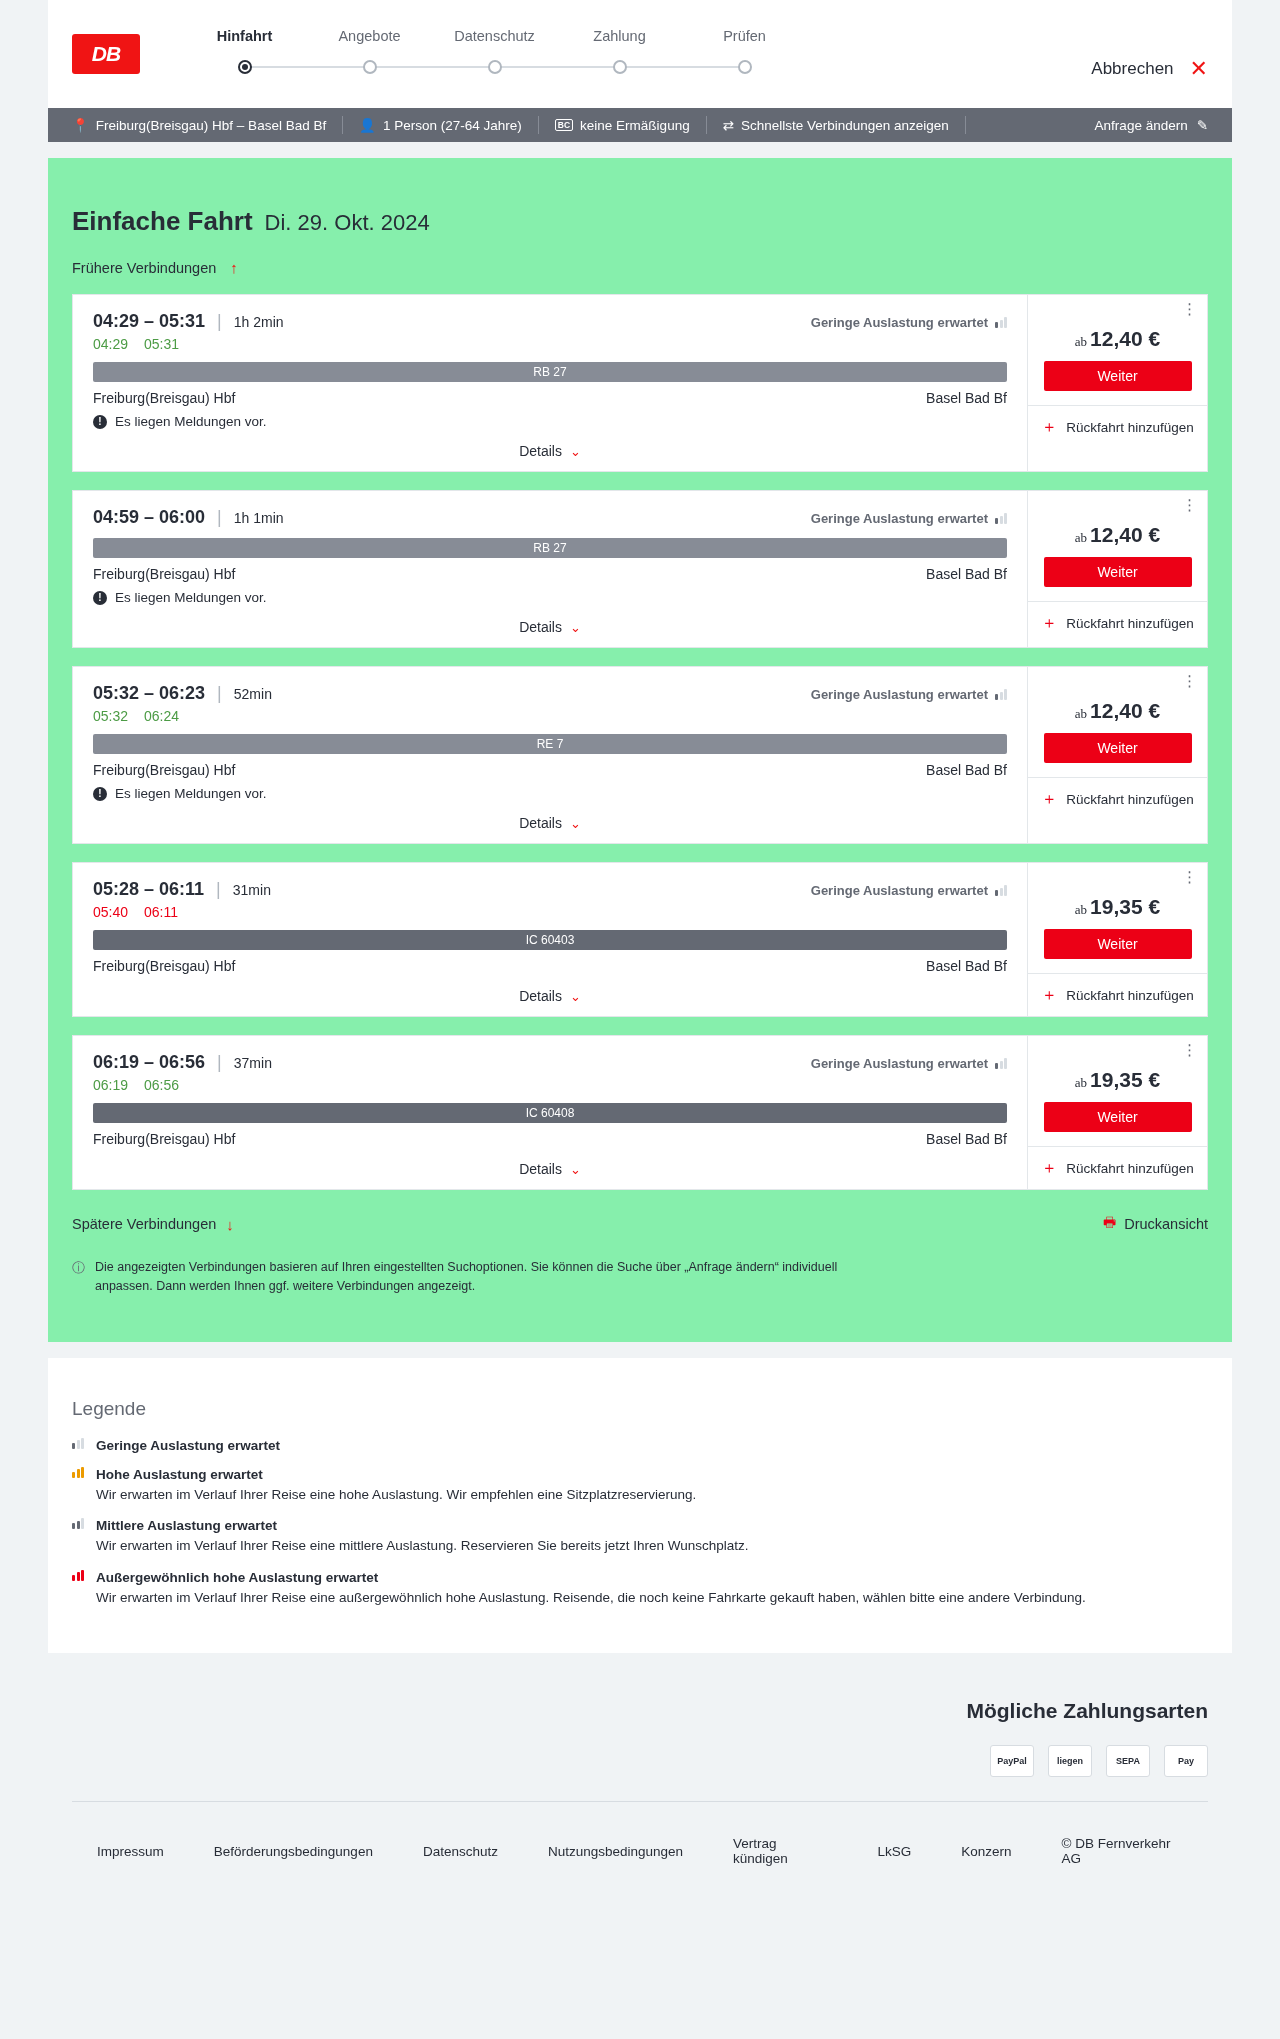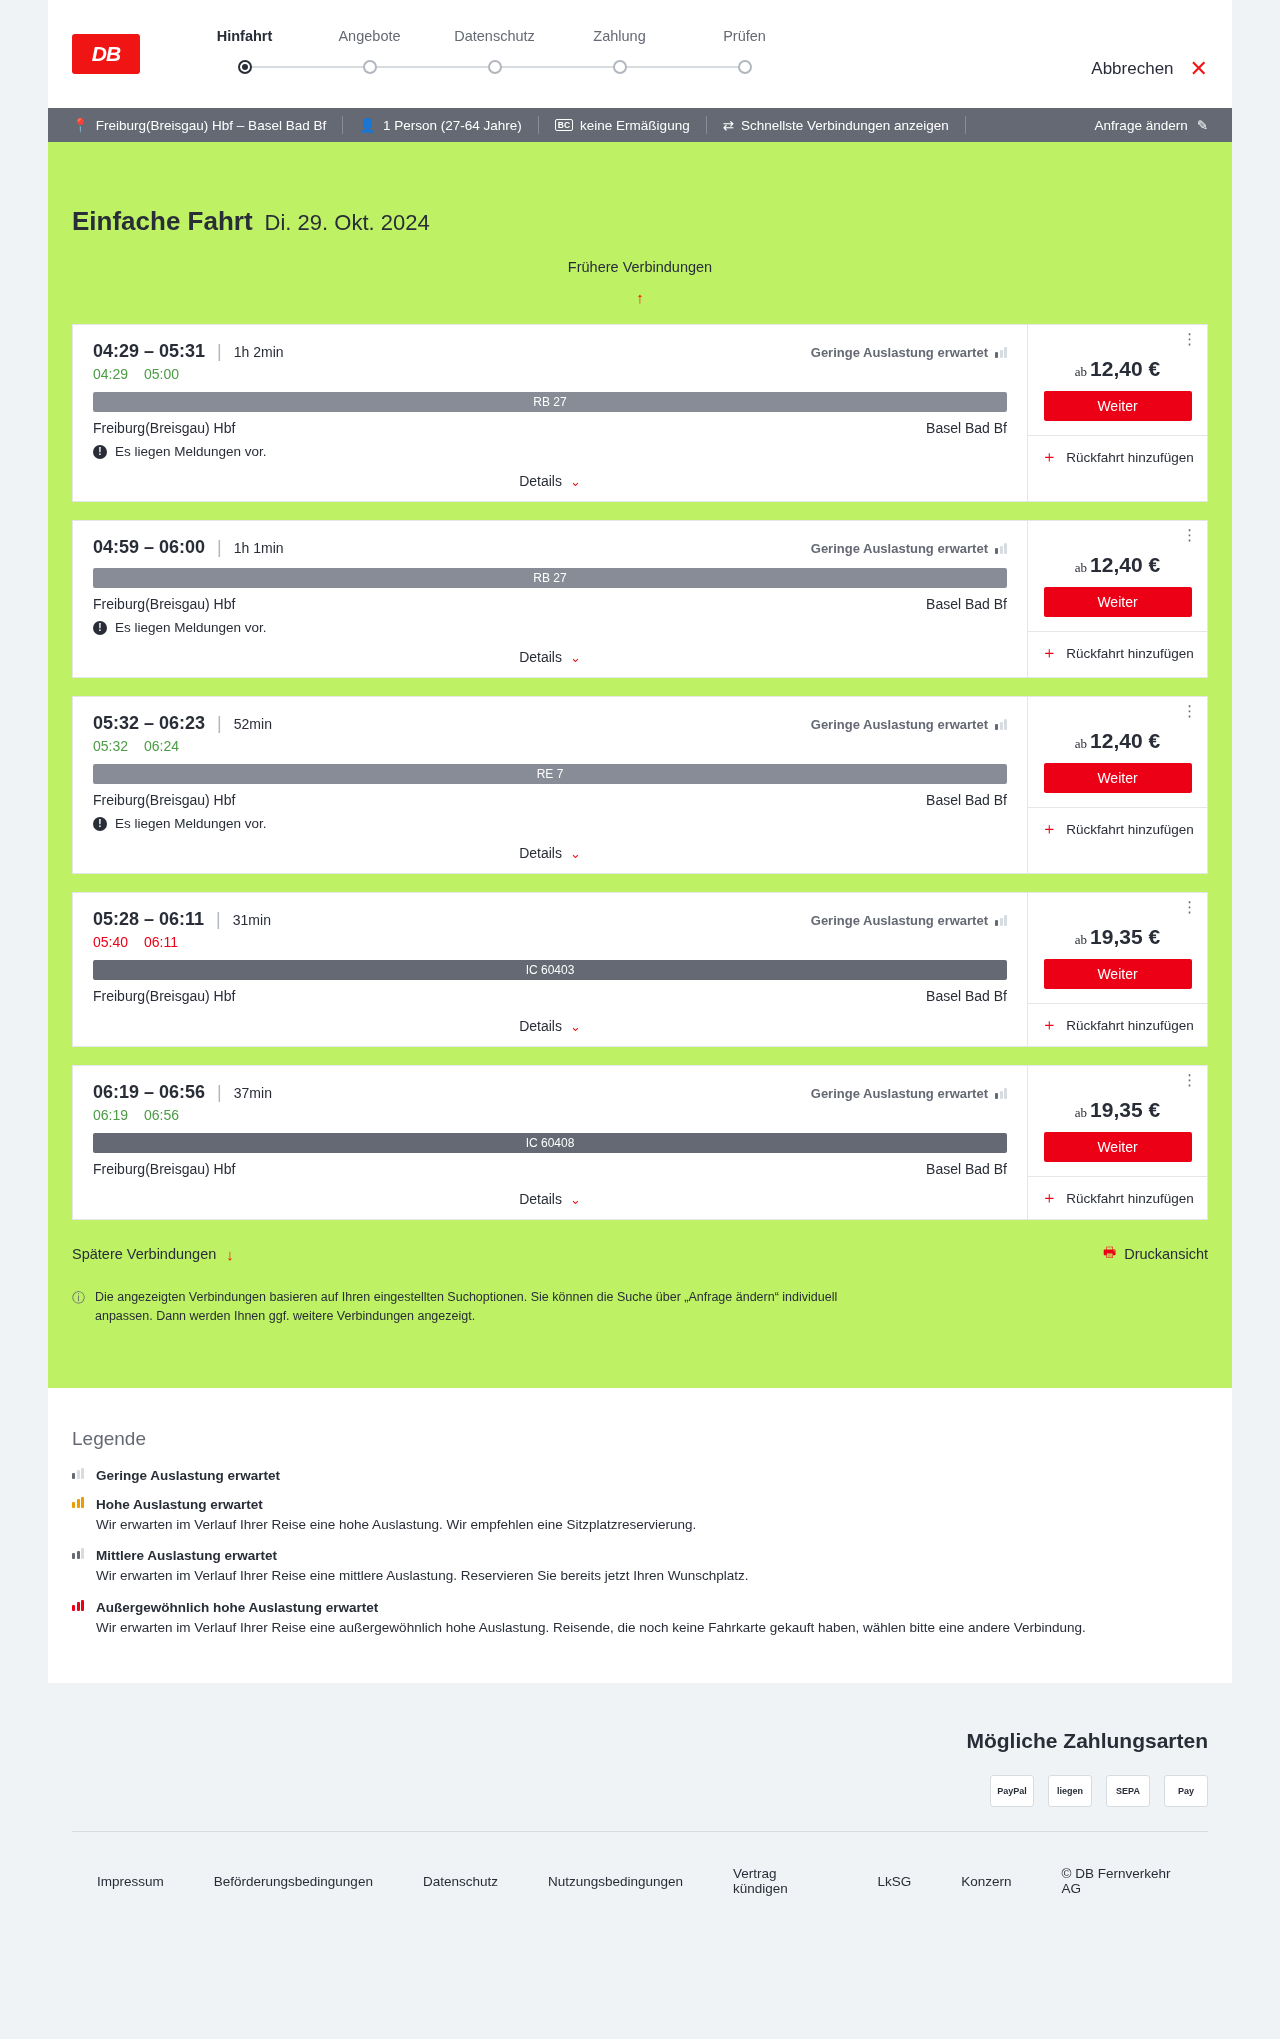--- a/index.html
+++ b/index.html
@@ -79,27 +79,27 @@
   .summary-change {
     margin-left:auto; display:flex; align-items:center; gap:9px;
     padding-right:8px; cursor:pointer;
   }
   .badge-bc {
     border:1px solid #fff; font-size:8.5px; padding:1px 2px;
     border-radius:2px; line-height:1; font-weight:bold;
   }
 
   
-  .content { margin:0 48px; padding:16px 24px; background:#bef264; }
+  .content { margin:16px 48px; padding:0 24px; background:#86efac; }
   .title-row { padding-top:48px; display:flex; align-items:baseline; gap:12px; }
   .title-main { font-size:26px; font-weight:bold; }
   .title-date { font-size:22px; }
   .earlier {
     margin-top:22px; font-size:14.5px; display:flex; align-items:center; gap:14px;
-    cursor:pointer; color:#282d37;flex-direction:column;
+    cursor:pointer; color:#282d37;
   }
   .arrow { color:#f01414; font-size:15px; }
 
   
   .conn {
     display:flex; background:#fff; margin-top:18px;
     border:1px solid #e3e7ea;
   }
   .conn-main { flex:1; padding:16px 20px 0 20px; position:relative; }
   .conn-times { display:flex; align-items:baseline; gap:10px; font-size:18px; font-weight:bold; }
@@ -301,21 +301,21 @@
                 <span>Geringe Auslastung erwartet</span>
                 <span class="occ">
                   <i class="on1"></i>
                   <i class=""></i>
                   <i class=""></i>
                 </span>
               </span>
             </div>
             <div class="conn-row2">
               <span>04:29</span>
-              <span>05:00</span>
+              <span>05:31</span>
             </div>
             <div class="train-bar">
               <span>RB 27</span>
             </div>
             <div class="stations">
               <span>Freiburg(Breisgau) Hbf</span>
               <span>Basel Bad Bf</span>
             </div>
             <div class="note">
               <span class="note-icon">!</span>

